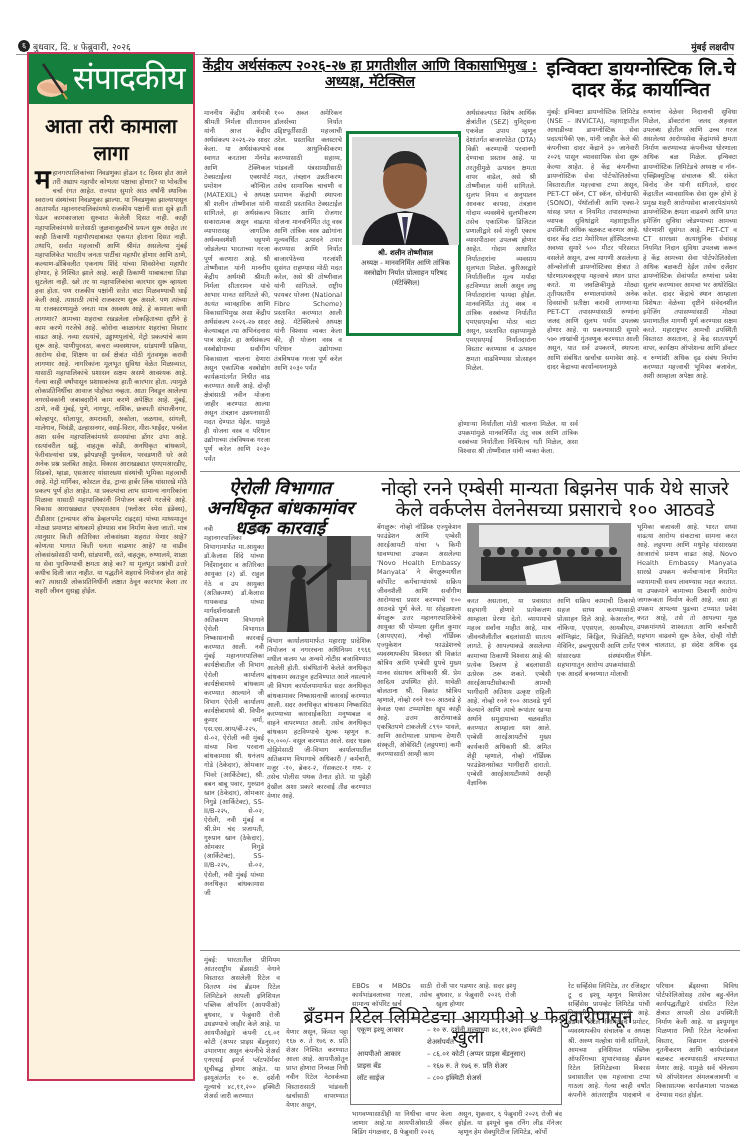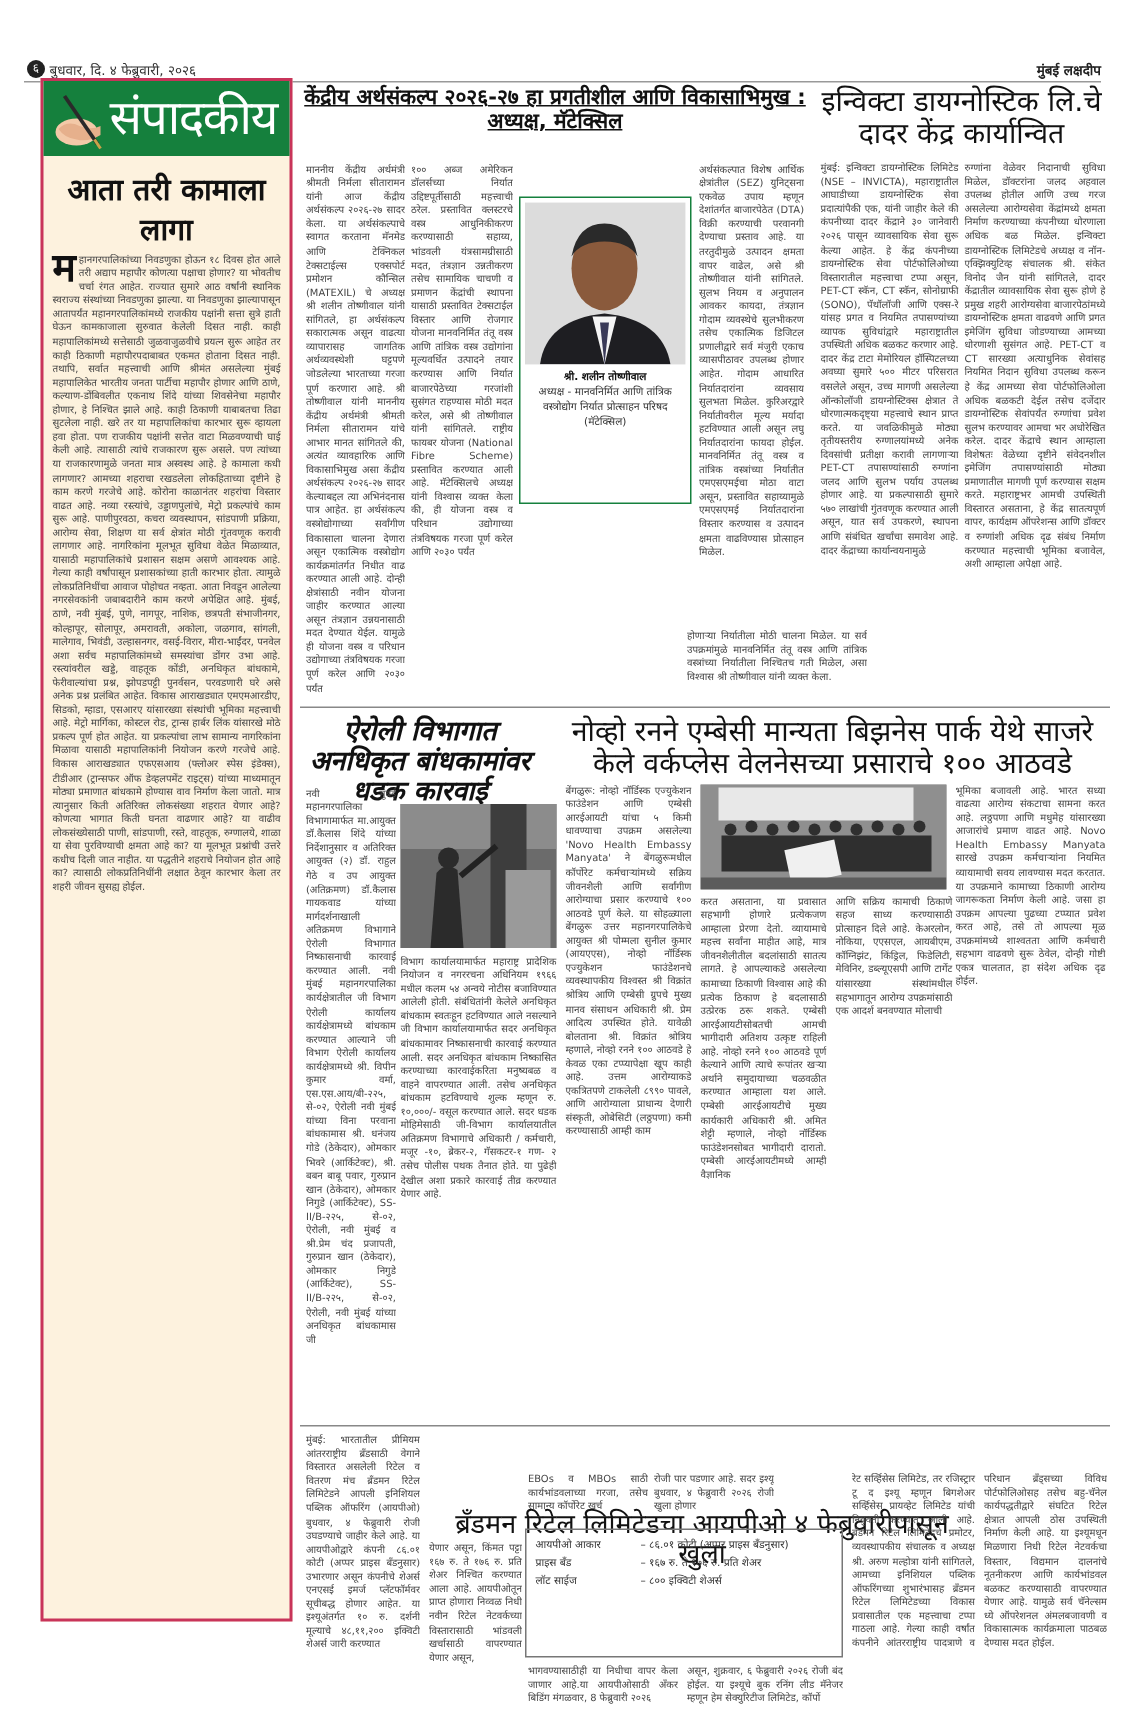--- a/index.html
+++ b/index.html
@@ -19,29 +19,29 @@
   .ed-banner { height: 50px; background: #15803d; position: relative; overflow: hidden; }
   .ed-banner .pen-hand { position: absolute; left: 4px; top: 6px; width: 38px; height: 40px; }
   .ed-banner .title { position: absolute; left: 44px; top: 2px; font-size: 32px; color: #fff; font-family: "DejaVu Sans", sans-serif; line-height: 44px; letter-spacing: -1px; }
   .ed-headline { text-align: center; font-size: 20px; font-weight: bold; color: #111; padding: 8px 4px 3px; font-family: "DejaVu Sans", sans-serif; }
   .ed-body { padding: 0 6px; height: 955px; }
   .ed-body .dropcap { float: left; font-size: 26px; font-weight: bold; line-height: 20px; margin-right: 2px; color: #111; }
 
   
   .hl { position: absolute; text-align: center; color: #111; font-family: "DejaVu Sans", sans-serif; font-weight: bold; line-height: 1.12; }
   .hl1 { left: 200px; top: 58px; width: 340px; font-size: 14px; text-decoration: underline; }
-  .hl2 { left: 545px; top: 58px; width: 192px; font-size: 19px; font-weight: normal; }
+  .hl2 { left: 545px; top: 58px; width: 192px; font-size: 19px; font-weight: bold; }
   .hl3 { left: 200px; top: 478px; width: 160px; font-size: 18px; font-style: italic; }
   .hl4 { left: 370px; top: 478px; width: 370px; font-size: 19px; font-weight: normal; }
   .hl5 { left: 288px; top: 1007px; width: 360px; font-size: 18px; font-weight: normal; }
 
   .hrule { position: absolute; border-top: 1px solid #888; }
 
   
-  .photo-box { position: absolute; border: 1px solid #15803d; background: #fff; }
+  .photo-box { position: absolute; border: 3px solid #15803d; background: #fff; }
   .portrait { position: absolute; left: 346px; top: 131px; width: 115px; height: 205px; }
   .portrait .img { position: absolute; left: 3px; top: 3px; width: 107px; height: 108px; background: #e8e8e8; overflow: hidden; }
   .portrait .caption { position: absolute; left: 3px; top: 114px; width: 107px; font-size: 7px; line-height: 10px; text-align: center; color: #333; font-family: "DejaVu Sans", sans-serif; }
   .portrait .caption b { display: block; font-weight: bold; color: #111; }
 
   .photo-demolish { position: absolute; left: 267px; top: 536px; width: 104px; height: 96px; background: #5a5a5a; overflow: hidden; }
   .photo-group { position: absolute; left: 467px; top: 523px; width: 164px; height: 70px; background: #777; overflow: hidden; }
 
   .info-box { position: absolute; left: 350px; top: 1019px; width: 212px; height: 86px; border: 1px solid #777; padding: 4px 6px; font-family: "DejaVu Sans", sans-serif; font-size: 7px; line-height: 12px; color: #333; }
   .info-row { display: flex; }
@@ -146,20 +146,24 @@
 
 <div class="hrule" style="left:200px;top:950px;width:540px;"></div>
 
 <div class="hl hl5">ब्रँडमन रिटेल लिमिटेडचा आयपीओ ४ फेब्रुवारीपासून खुला</div>
 <div class="col-text" style="position:absolute;left:204px;top:956px;width:76px;height:182px;">मुंबई: भारतातील प्रीमियम आंतरराष्ट्रीय ब्रँडसाठी वेगाने विस्तारत असलेली रिटेल व वितरण मंच ब्रँडमन रिटेल लिमिटेडने आपली इनिशियल पब्लिक ऑफरिंग (आयपीओ) बुधवार, ४ फेब्रुवारी रोजी उघडण्याचे जाहीर केले आहे. या आयपीओद्वारे कंपनी ८६.०१ कोटी (अप्पर प्राइस बँडनुसार) उभारणार असून कंपनीचे शेअर्स एनएसई इमर्ज प्लॅटफॉर्मवर सूचीबद्ध होणार आहेत. या इश्यूअंतर्गत १० रु. दर्शनी मूल्याचे ४८,११,२०० इक्विटी शेअर्स जारी करण्यात</div>
 <div class="col-text" style="position:absolute;left:286px;top:1028px;width:62px;height:122px;">येणार असून, किंमत पट्टा १६७ रु. ते १७६ रु. प्रति शेअर निश्चित करण्यात आला आहे. आयपीओतून प्राप्त होणारा निव्वळ निधी नवीन रिटेल नेटवर्कच्या विस्तारासाठी भांडवली खर्चासाठी वापरण्यात येणार असून,</div>
 <div class="col-text" style="position:absolute;left:352px;top:982px;width:80px;height:34px;">EBOs व MBOs साठी कार्यभांडवलाच्या गरजा, तसेच सामान्य कॉर्पोरेट खर्च</div>
 <div class="col-text" style="position:absolute;left:436px;top:982px;width:80px;height:34px;">रोजी पार पडणार आहे. सदर इश्यू बुधवार, ४ फेब्रुवारी २०२६ रोजी खुला होणार</div>
 <div class="info-box">
   <div class="info-row">
+    <span class="k">एकूण इश्यू आकार</span>
+    <span class="v">– १० रु. दर्शनी मूल्याच्या ४८,११,२०० इक्विटी शेअर्सपर्यंत</span>
+  </div>
+  <div class="info-row">
     <span class="k">आयपीओ आकार</span>
     <span class="v">– ८६.०१ कोटी (अप्पर प्राइस बँडनुसार)</span>
   </div>
   <div class="info-row">
     <span class="k">प्राइस बँड</span>
     <span class="v">– १६७ रु. ते १७६ रु. प्रति शेअर</span>
   </div>
   <div class="info-row">
     <span class="k">लॉट साईज</span>
     <span class="v">– ८०० इक्विटी शेअर्स</span>

